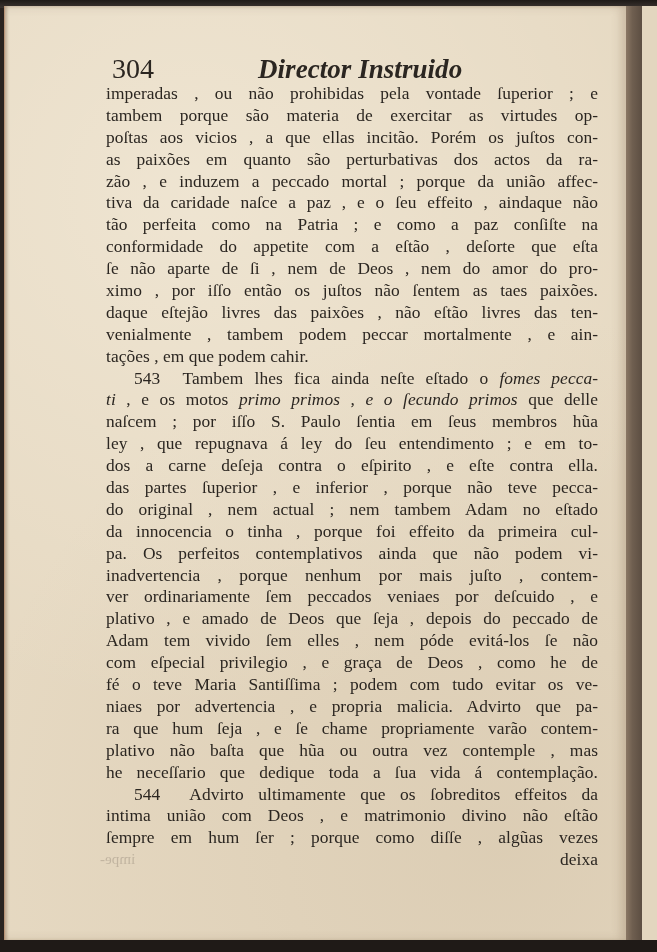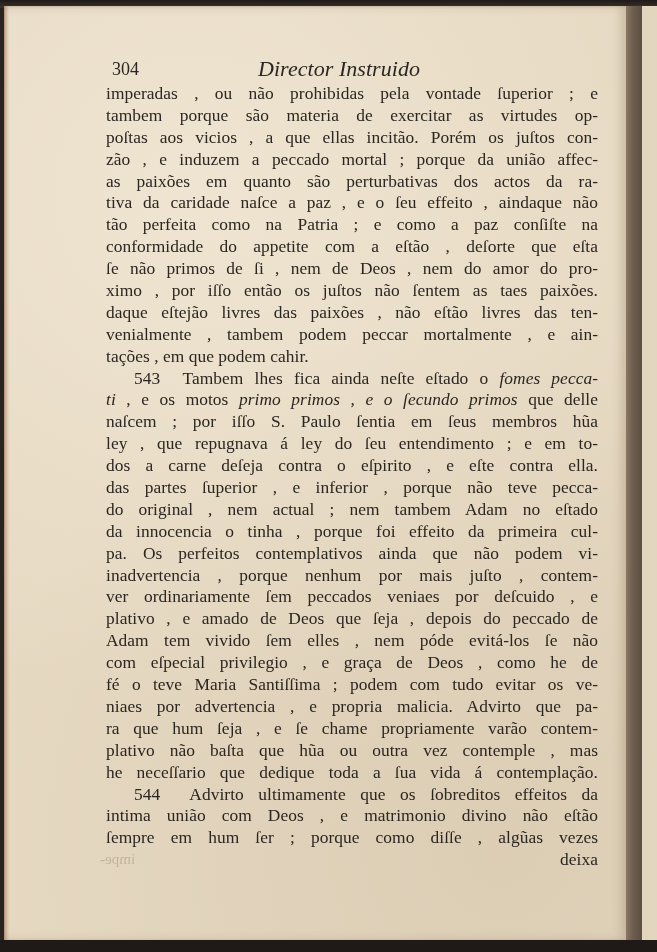--- a/index.html
+++ b/index.html
@@ -38,24 +38,24 @@
       position: absolute; left: 106px; top: 56px; width: 492px;
       color: #2b2621;
       font-size: 17.4px;
       line-height: 21.9px;
       letter-spacing: 0.05px;
     }
     .header {
       position: relative; height: 26px; margin-bottom: 1px;
     }
     .page-number {
-      position: absolute; left: 6px; top: 0; font-size: 18px; line-height: 26px;
+      position: absolute; left: 6px; top: 0; font-size: 28px; line-height: 26px;
     }
     .running-title {
-      position: absolute; left: 152px; top: 0; font-size: 22px; line-height: 26px; font-style: italic;
+      position: absolute; left: 152px; top: 0; font-size: 27px; line-height: 26px; font-style: italic; font-weight: bold;
     }
     .line {
       display: block; white-space: nowrap; text-align: justify; text-align-last: justify;
       height: 21.9px;
     }
     .line.last { text-align-last: left; }
     .line.indent { padding-left: 28px; }
     .catchword-line { display: block; text-align: right; height: 21.9px; }
     .ghost { position: absolute; left: -6px; color: rgba(90,80,70,0.25); transform: scaleX(-1); font-size: 15px; }
     em { font-style: italic; }
@@ -71,26 +71,26 @@
 
 <div class="text-block">
   <div class="header">
     <span class="page-number">304</span>
     <span class="running-title">Director Instruido</span>
   </div>
   <div id="body-lines">
       <span class="line"><span>imperadas , ou não prohibidas pela vontade ſuperior ; e</span></span>
       <span class="line"><span>tambem porque são materia de exercitar as virtudes op-</span></span>
       <span class="line"><span>poſtas aos vicios , a que ellas incitão. Porém os juſtos con-</span></span>
+      <span class="line"><span>as paixões em quanto são perturbativas dos actos da ra-</span></span>
       <span class="line"><span>zão , e induzem a peccado mortal ; porque da união affec-</span></span>
-      <span class="line"><span>as paixões em quanto são perturbativas dos actos da ra-</span></span>
       <span class="line"><span>tiva da caridade naſce a paz , e o ſeu effeito , aindaque não</span></span>
       <span class="line"><span>tão perfeita como na Patria ; e como a paz conſiſte na</span></span>
       <span class="line"><span>conformidade do appetite com a eſtão , deſorte que eſta</span></span>
-      <span class="line"><span>ſe não primos de ſi , nem de Deos , nem do amor do pro-</span></span>
+      <span class="line"><span>ſe não aparte de ſi , nem de Deos , nem do amor do pro-</span></span>
       <span class="line"><span>ximo , por iſſo então os juſtos não ſentem as taes paixões.</span></span>
       <span class="line"><span>daque eſtejão livres das paixões , não eſtão livres das ten-</span></span>
       <span class="line"><span>venialmente , tambem podem peccar mortalmente , e ain-</span></span>
       <span class="line last"><span>tações , em que podem cahir.</span></span>
       <span class="line indent"><span>543</span>&nbsp;&nbsp;<span>Tambem lhes fica ainda neſte eſtado o </span><em>fomes pecca-</em></span>
       <span class="line"><em>ti</em><span> , e os motos </span><em>primo primos , e o ſecundo primos</em><span> que delle</span></span>
       <span class="line"><span>naſcem ; por iſſo S. Paulo ſentia em ſeus membros hũa</span></span>
       <span class="line"><span>ley , que repugnava á ley do ſeu entendimento ; e em to-</span></span>
       <span class="line"><span>dos a carne deſeja contra o eſpirito , e eſte contra ella.</span></span>
       <span class="line"><span>das partes ſuperior , e inferior , porque não teve pecca-</span></span>

